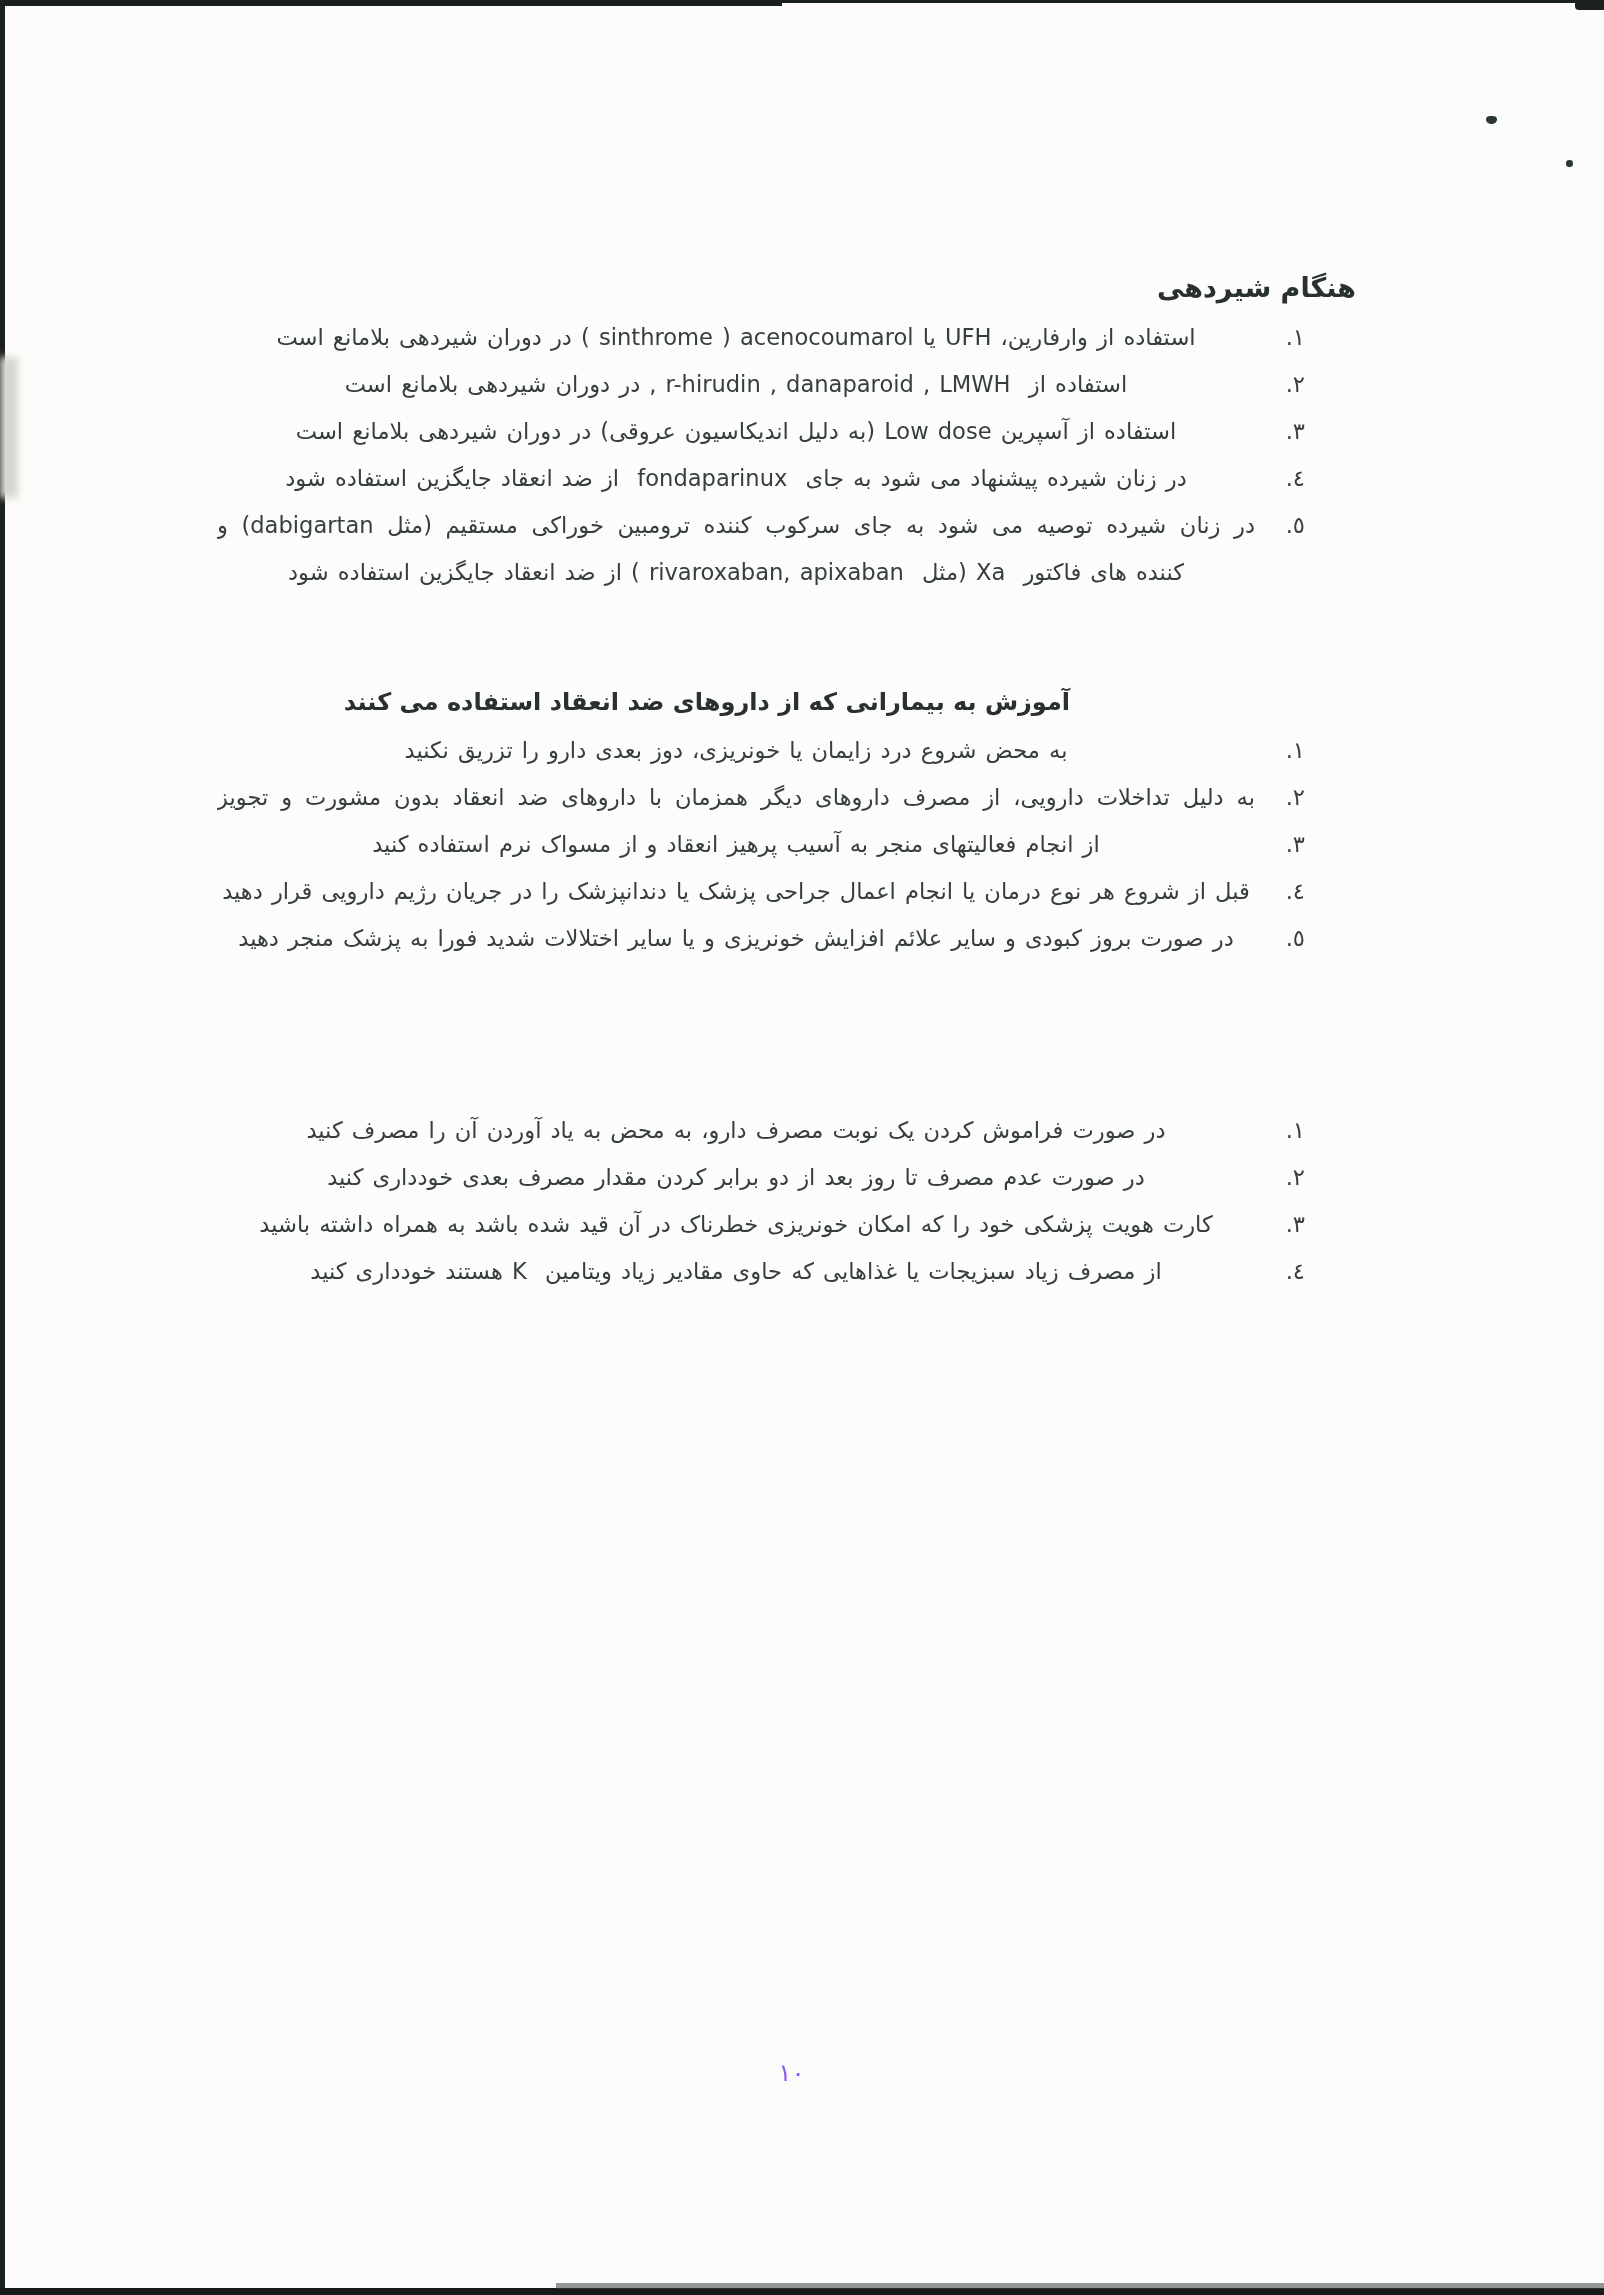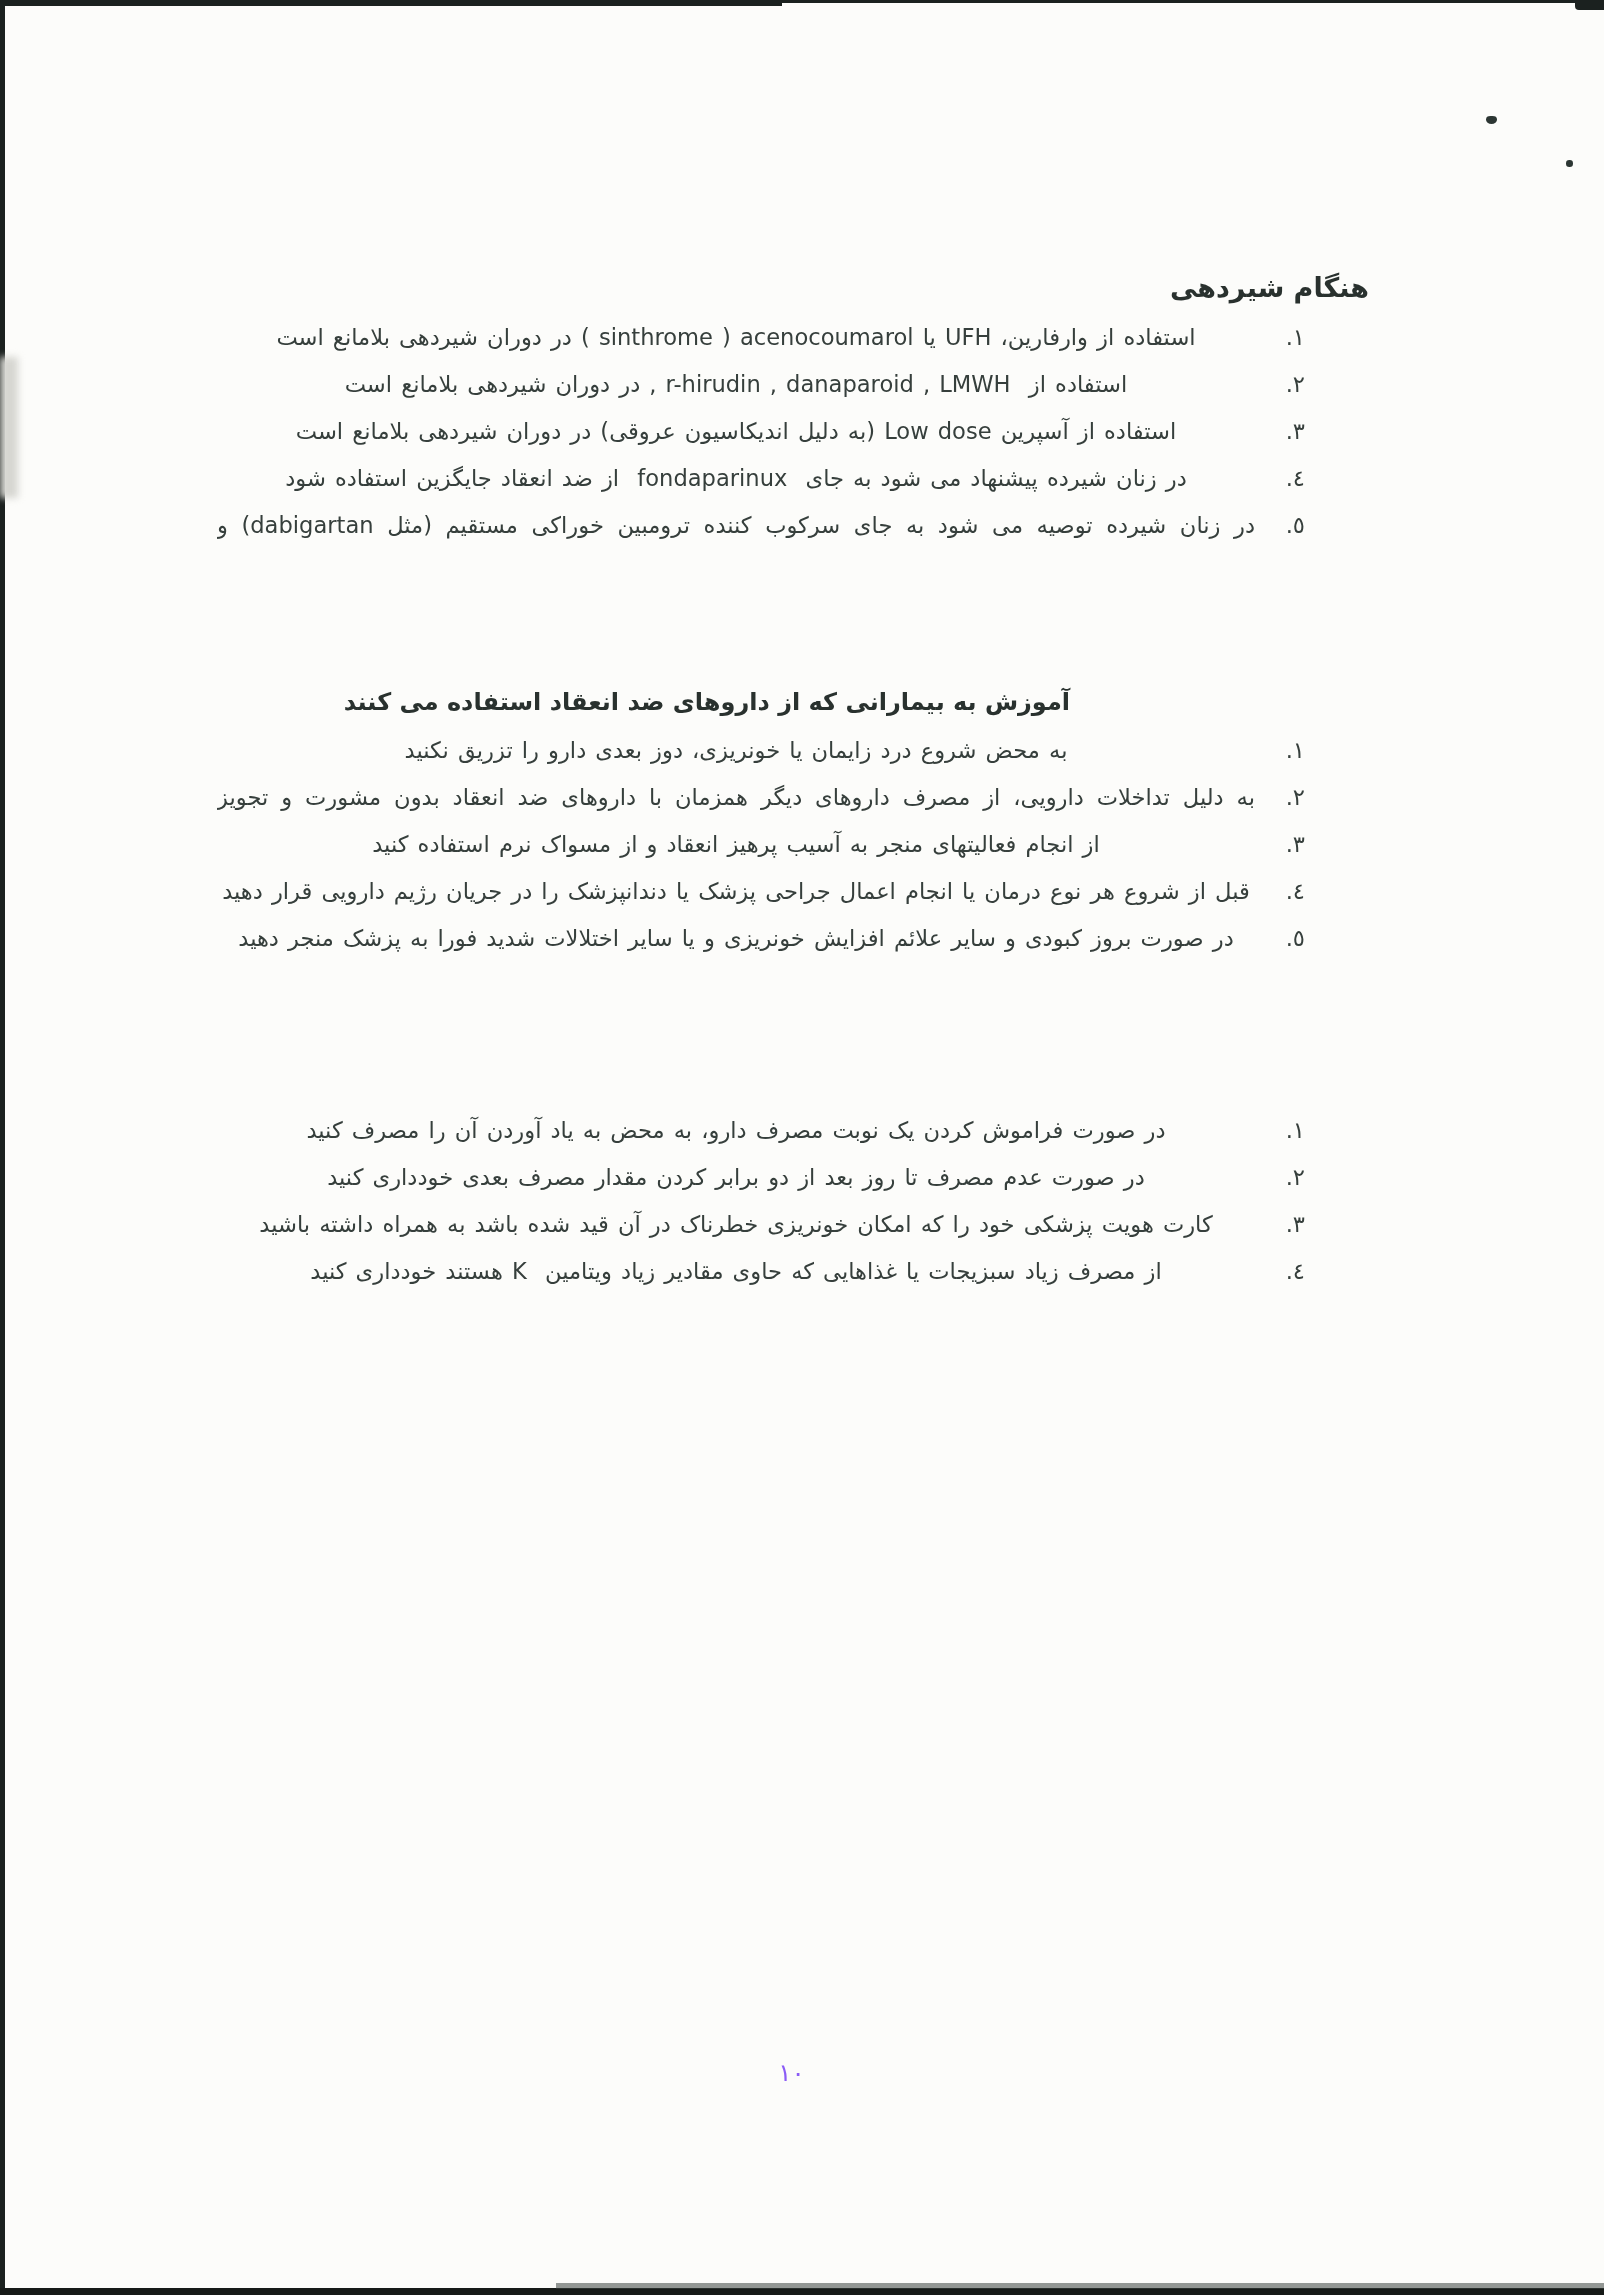--- a/index.html
+++ b/index.html
@@ -19,21 +19,21 @@
   .b-topcorner{left:1575px;top:0;width:29px;height:10.3px;border-radius:0 0 0 3.9px;}
   .b-left{left:0;top:0;width:5.2px;height:2295px;}
   .b-bottom{left:0;top:2288px;width:1604px;height:7.1px;background:#161a18;}
   .b-bottom2{left:556px;top:2283px;width:1049px;height:5.8px;background:#3c443f;opacity:.55;}
   .smudge{position:absolute;left:0;top:357px;width:17.5px;height:141px;background:#d6d6d1;filter:blur(3.9px);}
   .dot1{position:absolute;left:1486px;top:116px;width:11px;height:8.4px;background:#2c3633;border-radius:45% 45% 55% 55%;}
   .dot2{position:absolute;left:1566px;top:160px;width:6.5px;height:6.5px;background:#2c3633;border-radius:50%;}
 
   
   .h{position:absolute;font-weight:bold;color:#29312e;white-space:nowrap;}
-  .h1{top:272px;right:235px;font-size:27px;}
+  .h1{top:272px;right:248px;font-size:27px;}
   .h2{top:688px;left:462px;width:608px;text-align:center;font-size:24px;white-space:nowrap;}
   .h3{top:1061px;left:317px;width:976px;text-align:center;font-size:24px;}
 
   
   .list{position:absolute;direction:rtl;}
   .list-s0{top:314px;right:299px;}
   .list-s1{top:727px;right:299px;}
   .list-s2{top:1107px;right:299px;}
   .line{display:flex;direction:rtl;height:47px;line-height:47px;font-size:22.6px;white-space:nowrap;}
   .num{flex:none;width:50px;overflow:visible;}
@@ -72,20 +72,24 @@
         <span class="txt">استفاده از آسپرین Low dose (به دلیل اندیکاسیون عروقی) در دوران شیردهی بلامانع است</span>
       </div>
       <div class="line">
         <span class="num">٤.</span>
         <span class="txt">در زنان شیرده پیشنهاد می شود به جای &nbsp;fondaparinux&nbsp; از ضد انعقاد جایگزین استفاده شود</span>
       </div>
       <div class="line justify">
         <span class="num">٥.</span>
         <span class="txt">در زنان شیرده توصیه می شود به جای سرکوب کننده ترومبین خوراکی مستقیم (مثل dabigartan) و سرکوب</span>
       </div>
+      <div class="line">
+        <span class="num"></span>
+        <span class="txt">کننده های فاکتور &nbsp;Xa (مثل &nbsp;rivaroxaban, apixaban ) از ضد انعقاد جایگزین استفاده شود</span>
+      </div>
     </div>
 
   <div class="h h2">آموزش به بیمارانی که از داروهای ضد انعقاد  استفاده می کنند</div>
   <div class="list list-s1">
       <div class="line">
         <span class="num">١.</span>
         <span class="txt">به محض شروع درد زایمان یا خونریزی، دوز بعدی دارو را تزریق نکنید</span>
       </div>
       <div class="line justify">
         <span class="num">٢.</span>

